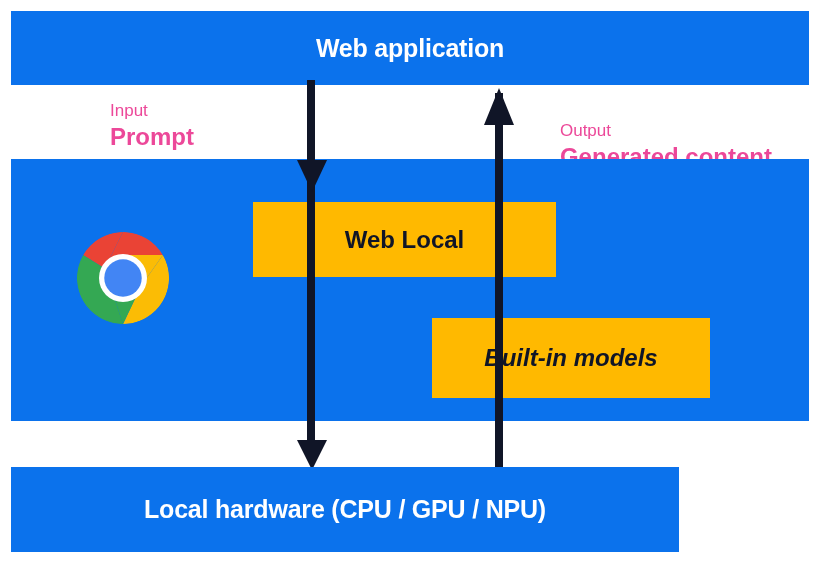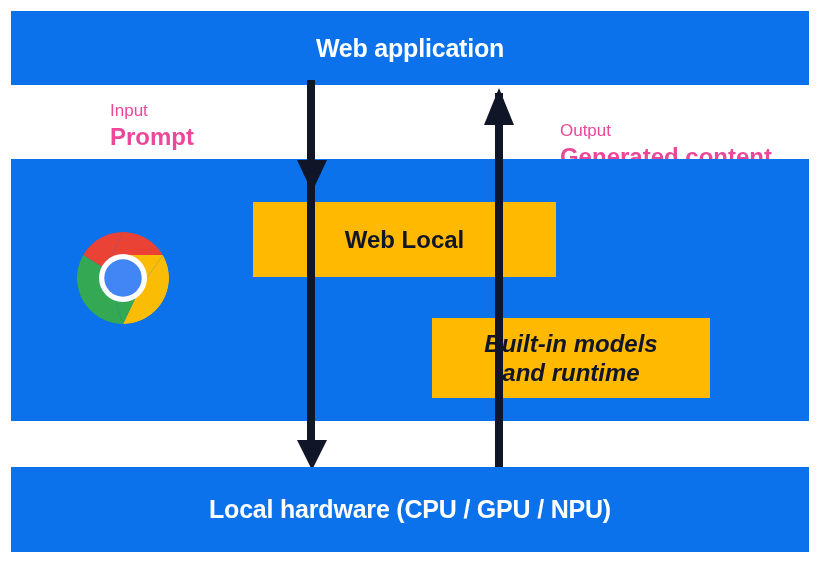--- a/index.html
+++ b/index.html
@@ -31,21 +31,21 @@
   }
   #band-browser {
     left: 11px;
     top: 159px;
     width: 798px;
     height: 262px;
   }
   #band-local-hardware {
     left: 11px;
     top: 467px;
-    width: 798px;
+    width: 668px;
     height: 85px;
   }
 
   .band-title {
     position: absolute;
     left: 0;
     right: 0;
     text-align: center;
     color: #ffffff;
     font-weight: bold;
@@ -195,21 +195,20 @@
     </g>
   </svg>
 
   <div class="amber-box" id="box-web-apis">
     <span>Web Local</span>
   </div>
 
   <div class="amber-box" id="box-builtin-models">
     <div>
       <div>Built-in models</div>
-      <div>and runtime</div>
     </div>
   </div>
 
   <svg class="arrow-svg" id="arrow-prompt-svg" viewBox="0 0 36 392">
     <rect x="13" y="0" width="8" height="362" fill="#101527"></rect>
     <polygon points="3,360 33,360 18,390" fill="#101527"></polygon>
     <polygon points="3,80 33,80 18,112" fill="#101527"></polygon>
   </svg>
 
   <svg class="arrow-svg" id="arrow-generated-svg" viewBox="0 0 36 390">

